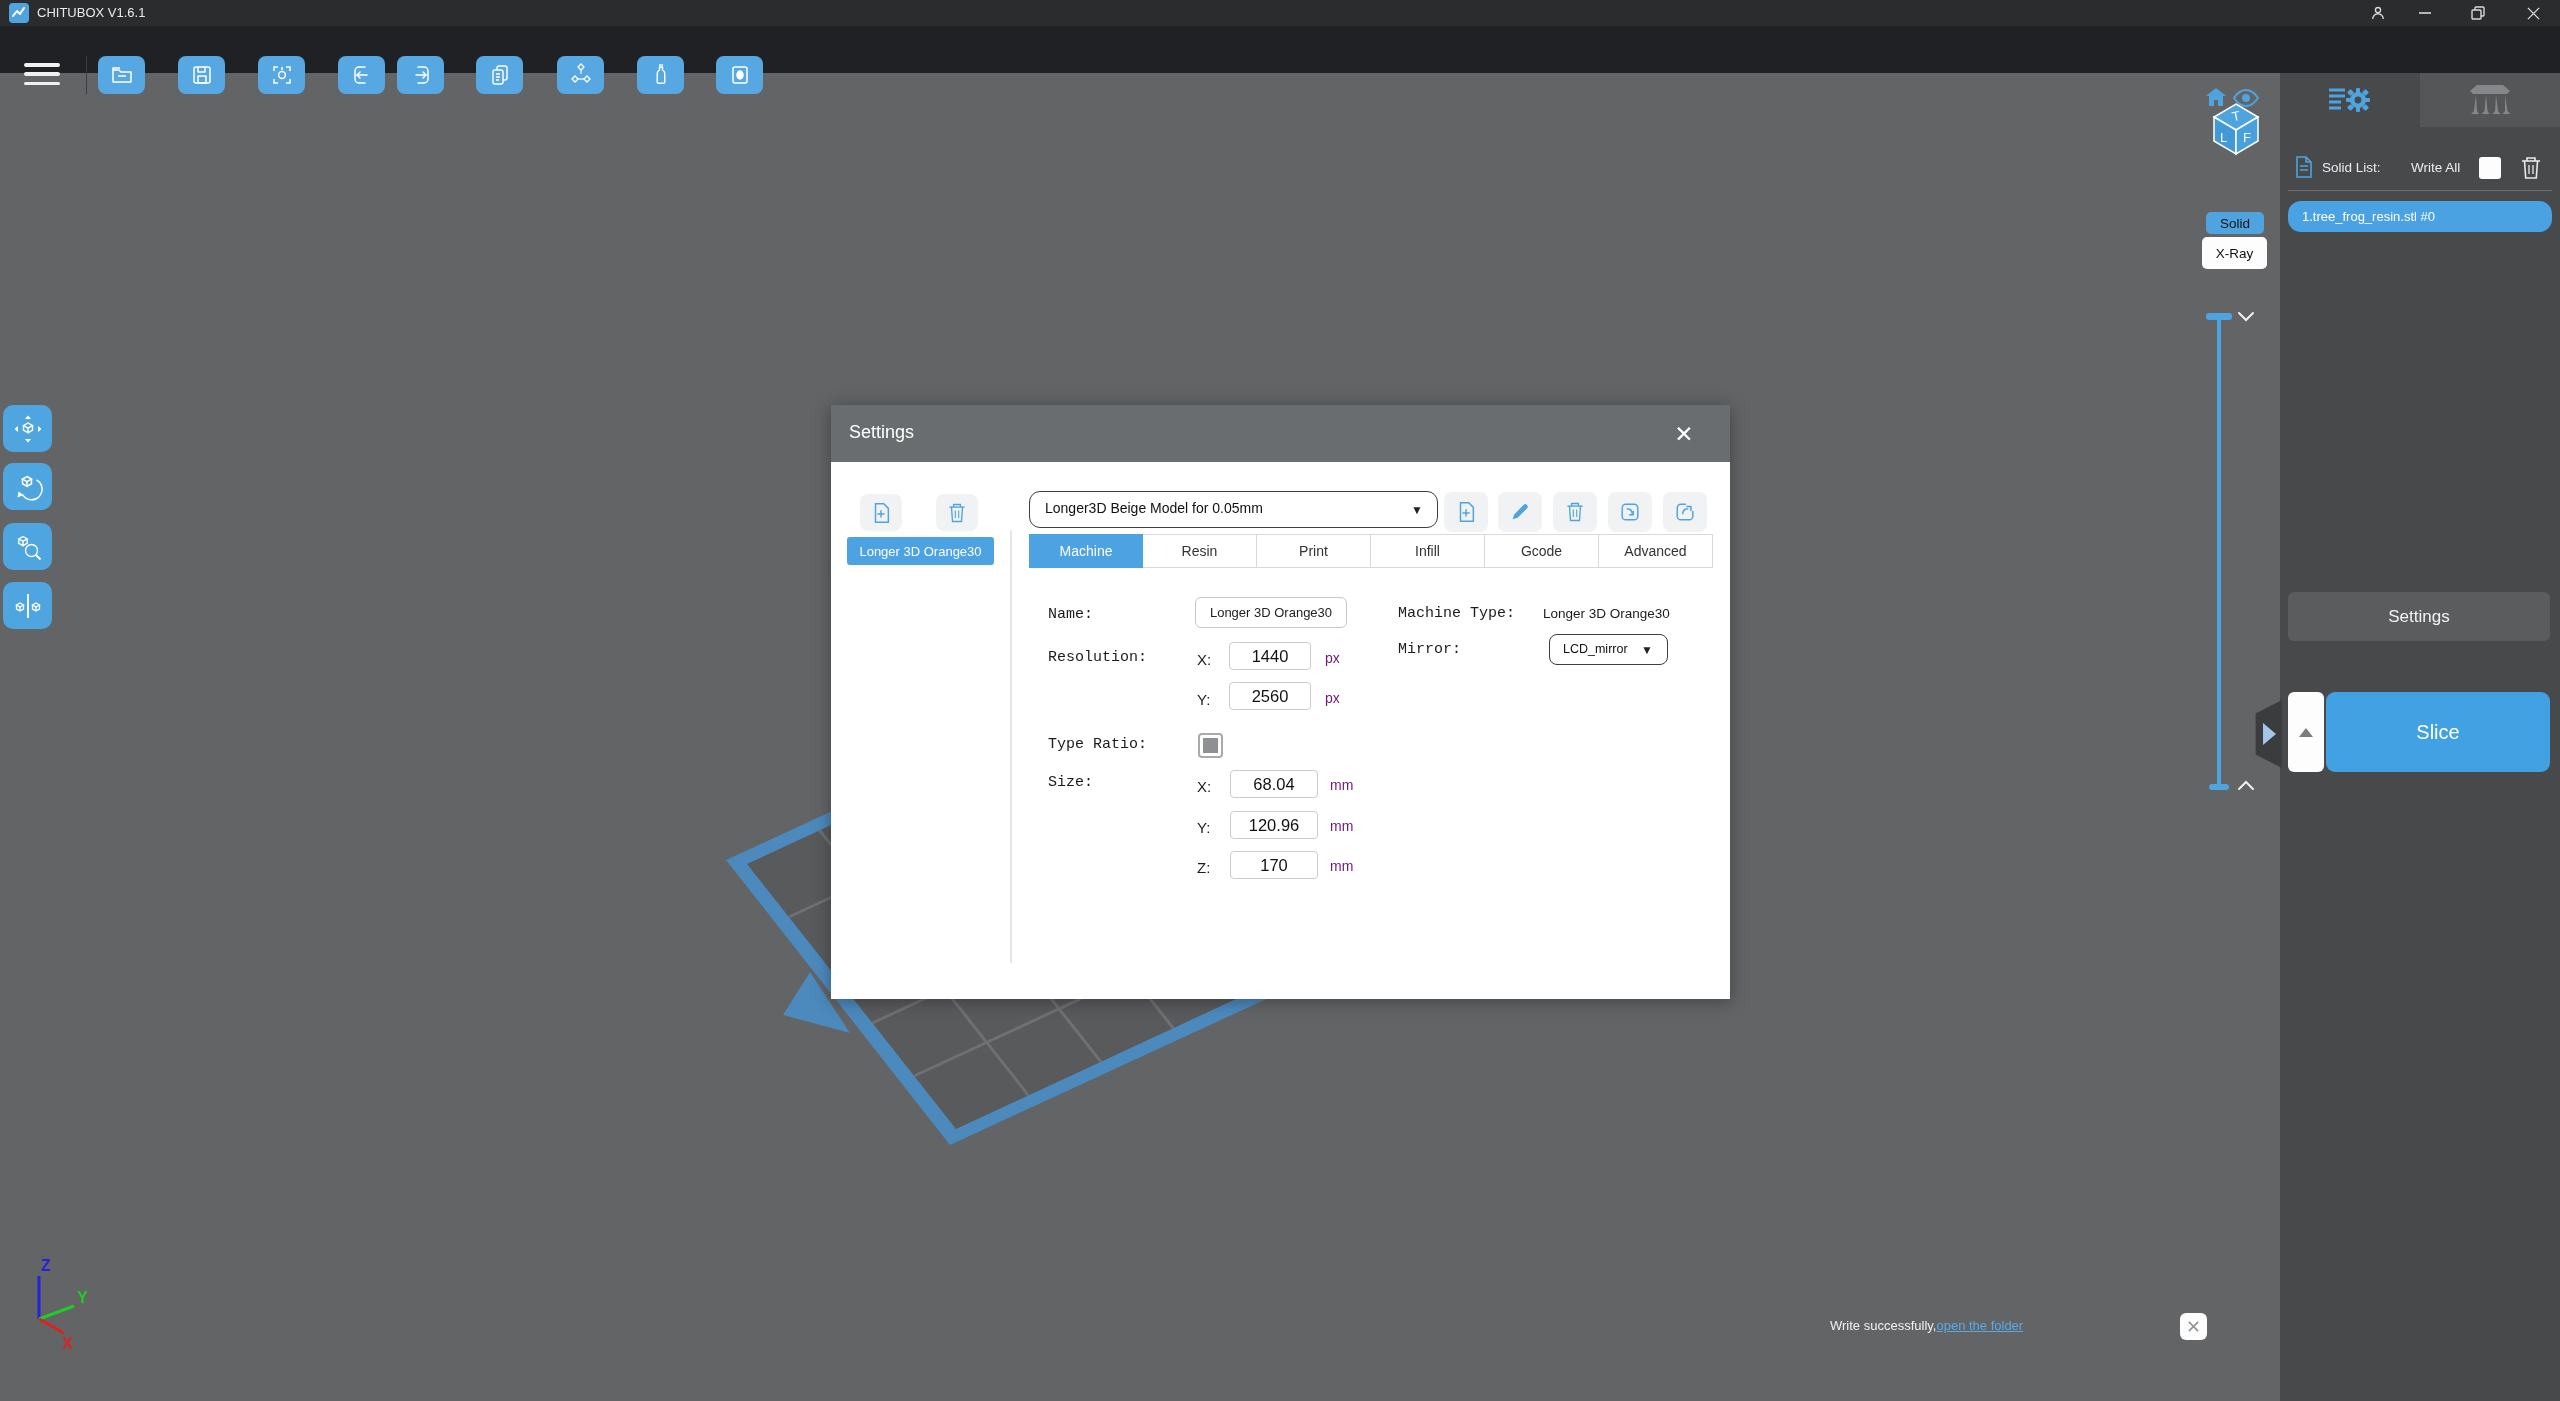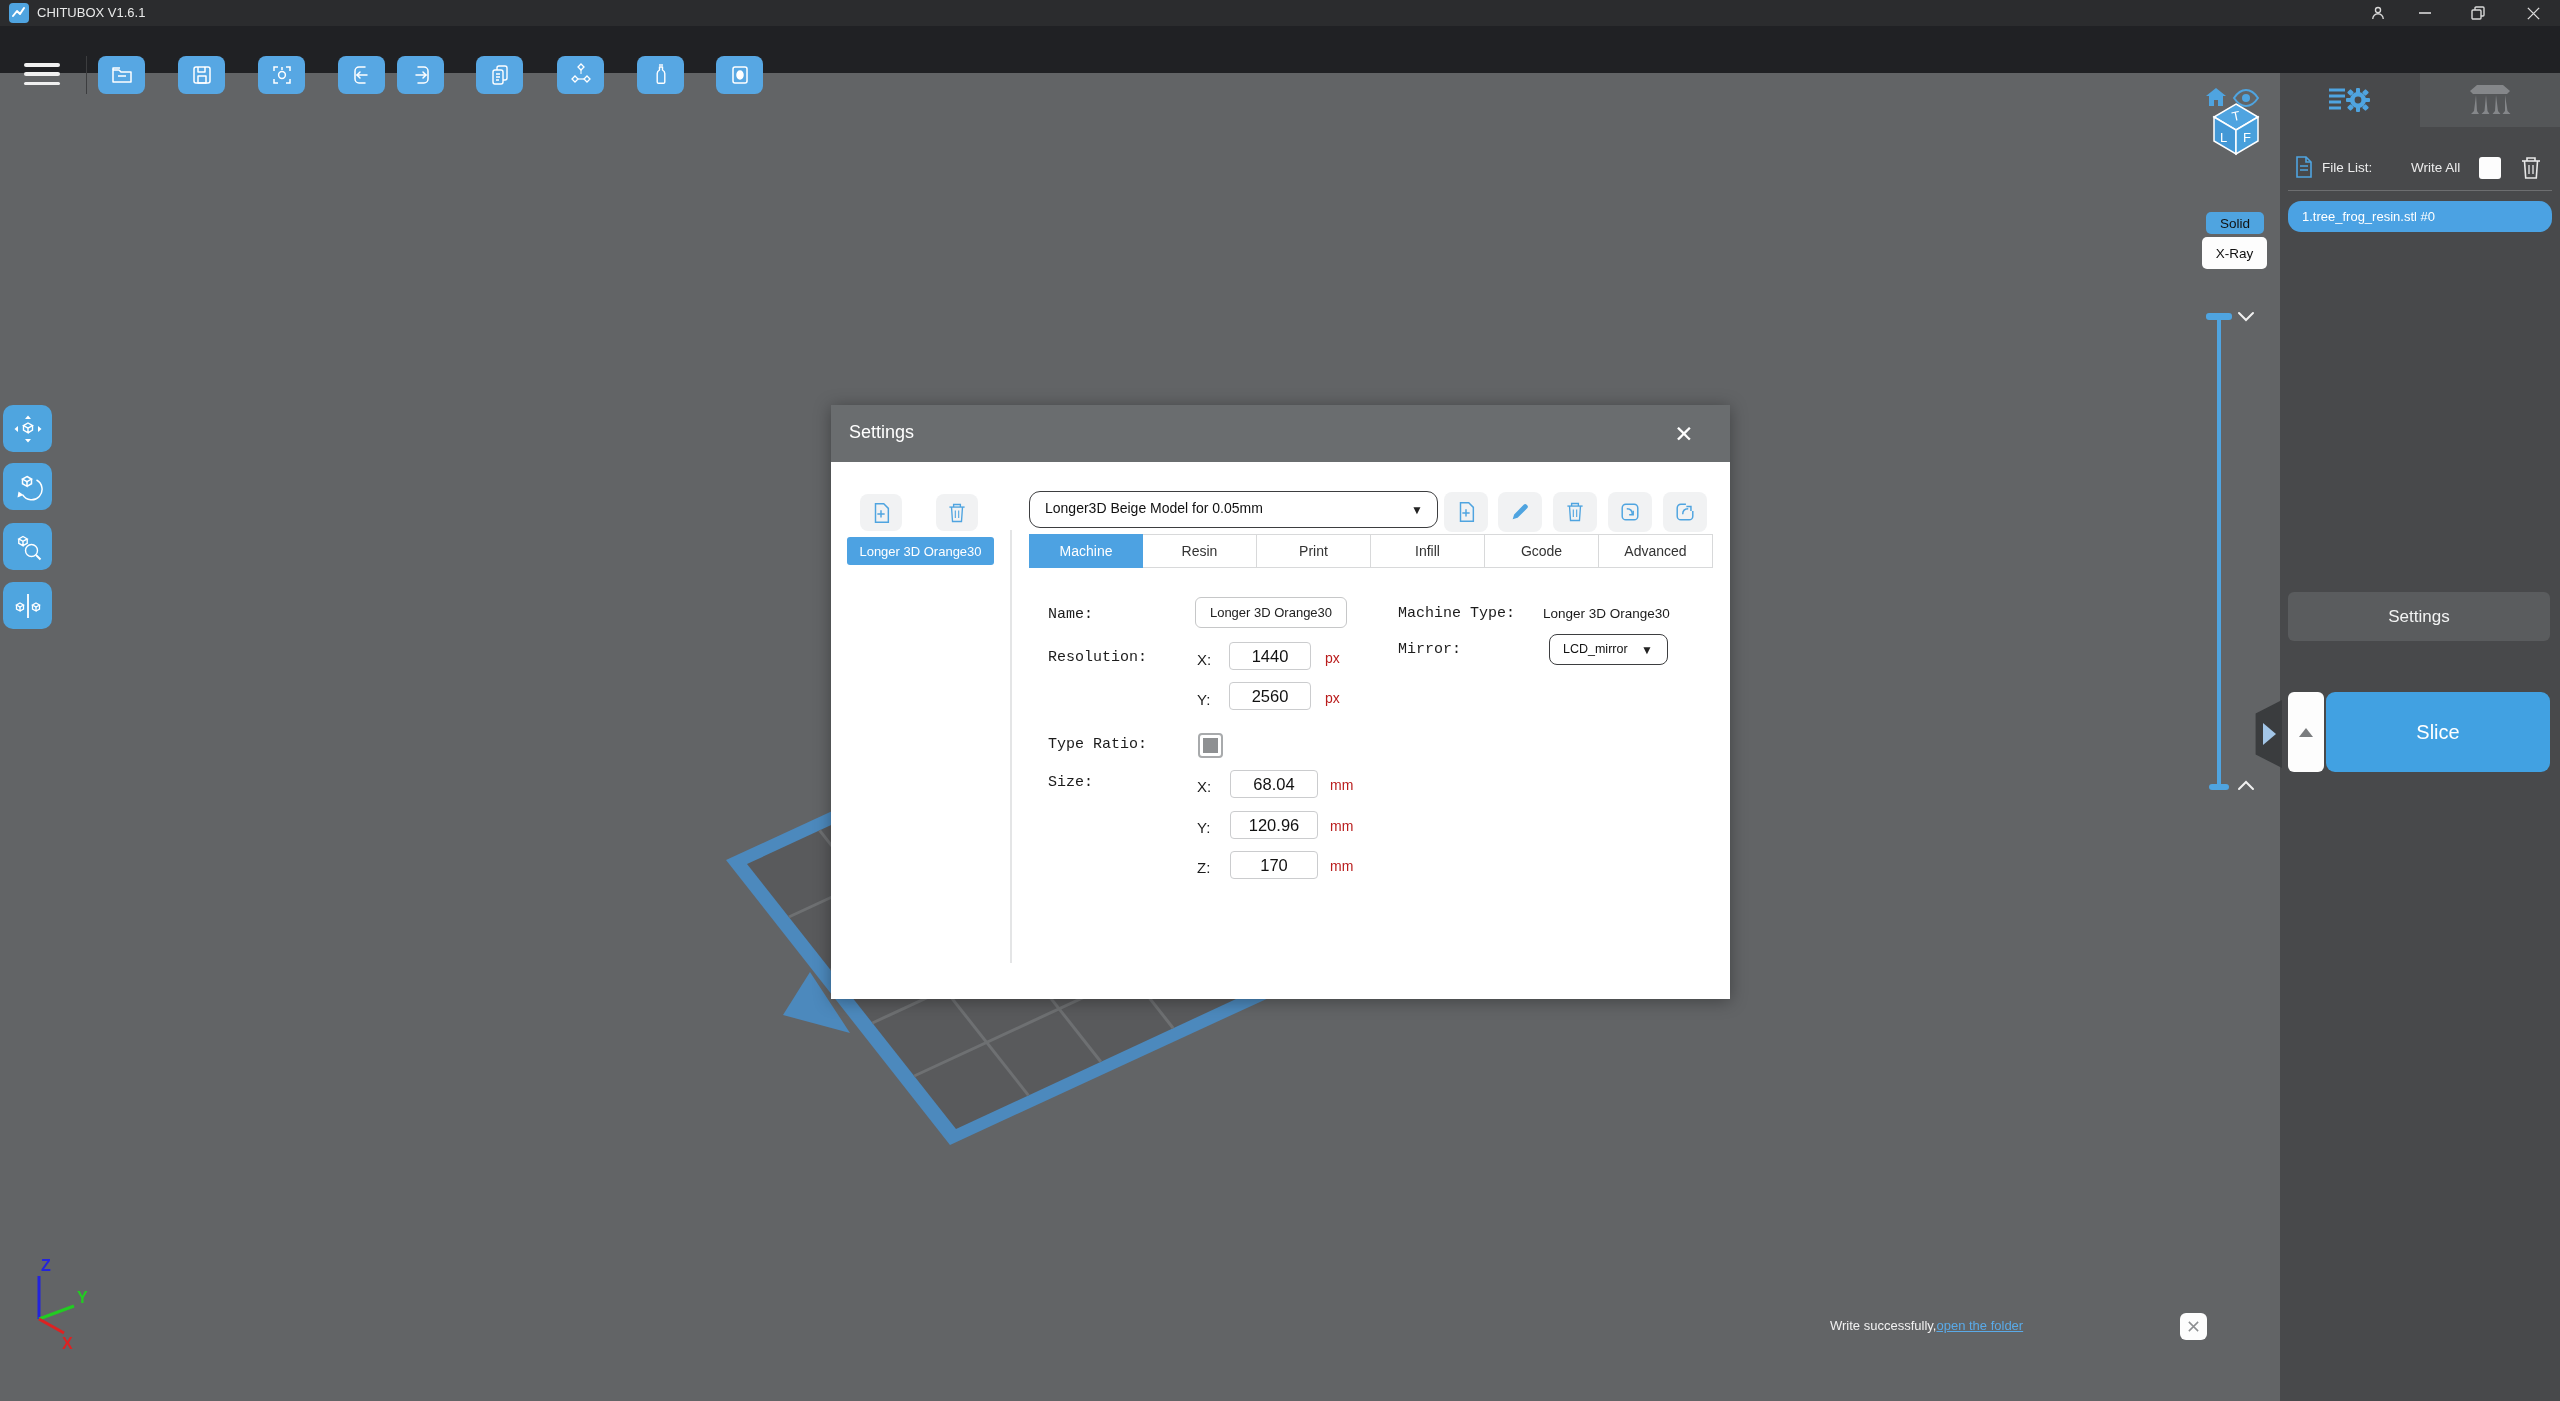--- a/index.html
+++ b/index.html
@@ -62,21 +62,21 @@
   .mini-btn{width:42px;height:37px;border-radius:8px;background:#f1f2f3;display:flex;align-items:center;justify-content:center;cursor:pointer;}
   .machine-item{left:16px;top:132px;width:147px;height:28px;background:#4da2e2;border-radius:3px;color:#fff;font-size:13px;display:flex;align-items:center;justify-content:center;cursor:pointer;}
   .dlg-vdiv{left:179px;top:125px;width:2px;height:433px;background:#e4e5e6;}
   .preset-dd{left:198px;top:86px;width:409px;height:37px;border:1.5px solid #3d3e40;border-radius:11px;cursor:pointer;}
   .preset-dd .txt{position:absolute;left:15px;top:8px;font-size:14px;color:#111;}
   .dd-arrow{position:absolute;right:14px;top:11px;font-size:12px;color:#222;}
   .dlg-tab{top:129px;width:114px;height:34px;border:1px solid #d8d9da;border-left:none;display:flex;align-items:center;justify-content:center;font-size:14px;color:#333;background:#fff;cursor:pointer;}
   .dlg-tab.active{background:#4da2e2;color:#fff;border-color:#4da2e2;}
   .f-label{font-size:15px;color:#1c1c1c;font-family:Liberation Mono, monospace;}
   .axis-label{font-size:15px;color:#1c1c1c;}
-  .unit{font-size:14px;color:#b91c1c;}
+  .unit{font-size:14px;color:#701a75;}
   .name-box{left:364px;top:192px;width:152px;height:31px;border:1px solid #c6c7c8;border-radius:6px;text-align:center;font-size:13px;color:#222;background:#fff;}
   .num-input{border:1px solid #cbccce;border-radius:4px;text-align:center;font-size:16.5px;color:#111;background:#fff;outline:none;}
   .lock-cb{left:367px;top:328px;width:25px;height:25px;border:2px solid #a8aaac;border-radius:4px;background:#fff;cursor:pointer;display:flex;align-items:center;justify-content:center;}
   .lock-cb .fill{width:15px;height:15px;background:#8e9092;}
   .mt-value{font-size:13.5px;color:#1c1c1c;}
   .mirror-dd{left:718px;top:229px;width:119px;height:31px;border:1.5px solid #3d3e40;border-radius:8px;cursor:pointer;}
   .mirror-dd .txt{position:absolute;left:13px;top:7px;font-size:12.5px;color:#111;}
 </style>
 </head>
 <body>
@@ -329,21 +329,21 @@
         </g>
     </svg>
   </div>
   <div class="abs" style="left:2294px;top:155px;z-index:22;">
     <svg width="20" height="24" viewBox="0 0 20 24" fill="none" stroke="#4fa4e0" stroke-width="1.6">
         <path d="M3 2h9l5 5v15H3z"></path>
         <path d="M12 2v5h5"></path>
         <path d="M6 11h8M6 15h8" stroke-width="1.3"></path>
       </svg>
   </div>
-  <div class="abs file-header-label" style="left:2322px;top:160px;z-index:22;">File List:</div>
+  <div class="abs file-header-label" style="left:2322px;top:160px;z-index:22;">Solid List:</div>
   <div class="abs select-all" style="left:2411px;top:160px;z-index:22;">Write All</div>
   <div class="abs sa-checkbox"></div>
   <div class="abs" style="left:2519px;top:155px;z-index:22;cursor:pointer;">
     <svg width="24" height="26" viewBox="0 0 24 26" fill="none" stroke="#e8e8e8" stroke-width="1.6">
         <path d="M3 6h18"></path>
         <path d="M8 6V3h8v3"></path>
         <path d="M5.5 6l1.2 17h10.6L18.5 6"></path>
         <path d="M10 10v9M14 10v9" stroke-width="1.3"></path>
       </svg>
   </div>

